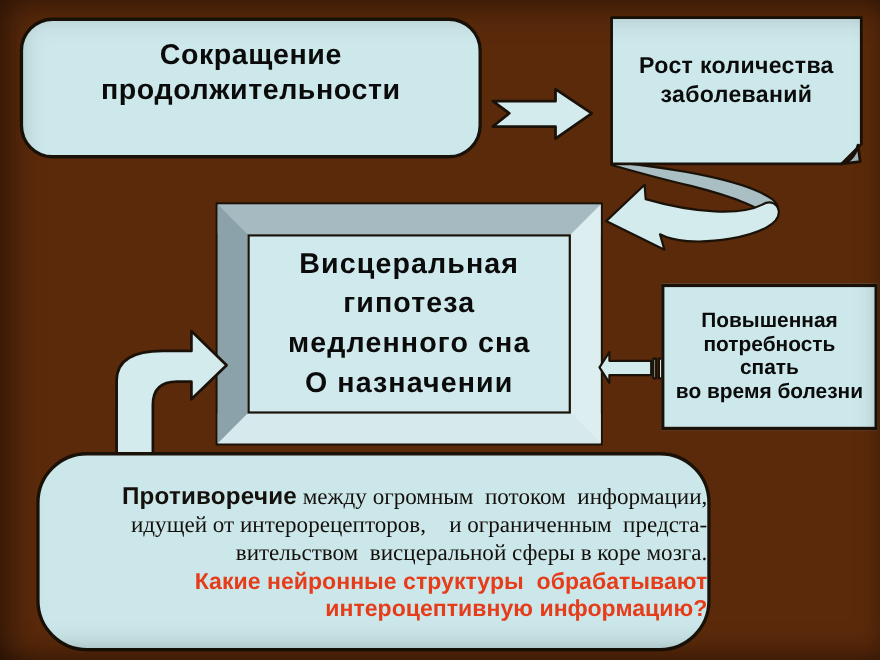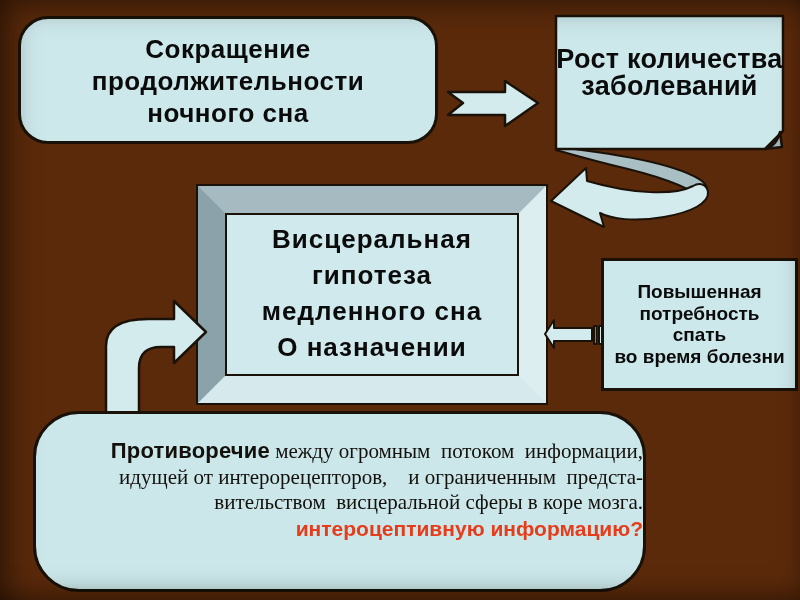--- a/index.html
+++ b/index.html
@@ -15,21 +15,21 @@
   }
   .abs{position:absolute;}
   .box{box-sizing:border-box;background:#CDE8EB;border:3px solid #1A1208;}
   .txt{color:#0B0B0B;font-weight:700;text-align:center;}
 
   
   .tl-box{left:18px;top:16px;width:420px;height:128px;border-radius:30px;}
   .tl-text{left:28px;top:33px;width:400px;font-size:26px;line-height:32px;letter-spacing:.5px;}
 
   
-  .tr-text{left:556px;top:46px;width:227px;font-size:27px;line-height:27px;letter-spacing:.3px;}
+  .tr-text{left:556px;top:46px;width:227px;font-size:21px;line-height:27px;letter-spacing:.3px;}
 
   
   .box3d{
     left:198px;top:186px;width:348px;height:217px;box-sizing:border-box;
     border:27px solid;
     border-color:#A6BBC1 #DDEEF0 #D6E9EC #8CA2AA;
     background:#CFE9EC;
     box-shadow:0 0 0 2px #1A1208;
   }
   .box3d-panel{position:absolute;inset:0;border:2px solid #1A1208;box-sizing:border-box;}
@@ -82,21 +82,20 @@
     </g>
 
     <path d="M106,416 L106,346 Q106,319 148,319 L174,319 L174,301 L206,332 L174,363 L174,347 L161,347
              Q139,347 139,368 L139,416 Z" fill="#D4EBEE" stroke="#1A1208" stroke-width="2.5" stroke-linejoin="round"></path>
   </svg>
 
   <div class="abs box tl-box z3"></div>
   <div class="abs txt tl-text z3">
     <div>Сокращение</div>
     <div>продолжительности</div>
-    <div>ночного сна</div>
   </div>
 
   <div class="abs txt tr-text z3">
     <div>Рост количества</div>
     <div>заболеваний</div>
   </div>
 
   <div class="abs txt c-text z3">
     <div>Висцеральная</div>
     <div>гипотеза</div>
@@ -110,17 +109,18 @@
     <div>потребность</div>
     <div>спать</div>
     <div>во время болезни</div>
   </div>
 
   <div class="abs box b-box z3"></div>
   <div class="abs b-text z3">
     <div class="btm-line"><span class="lead">Противоречие</span><span> между огромным  потоком  информации,</span></div>
     <div class="btm-line">идущей от интерорецепторов,    и ограниченным  предста-</div>
     <div class="btm-line">вительством  висцеральной сферы в коре мозга.</div>
+    <div class="btm-line red-line">Какие нейронные структуры  обрабатывают</div>
     <div class="btm-line red-line">интероцептивную информацию?</div>
   </div>
 
   <div class="vignette"></div>
 </div>
 
 </body></html>

